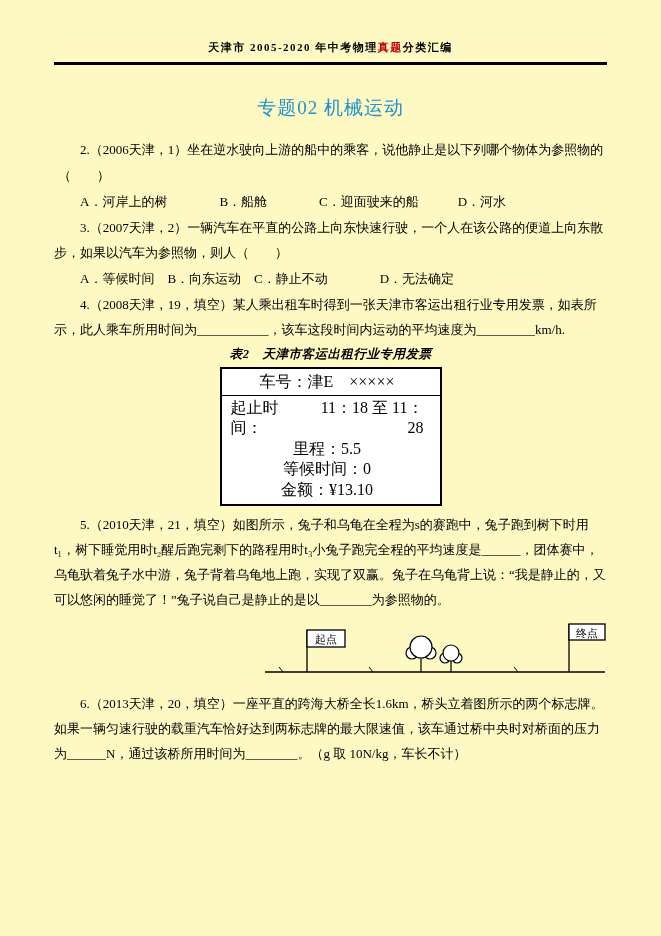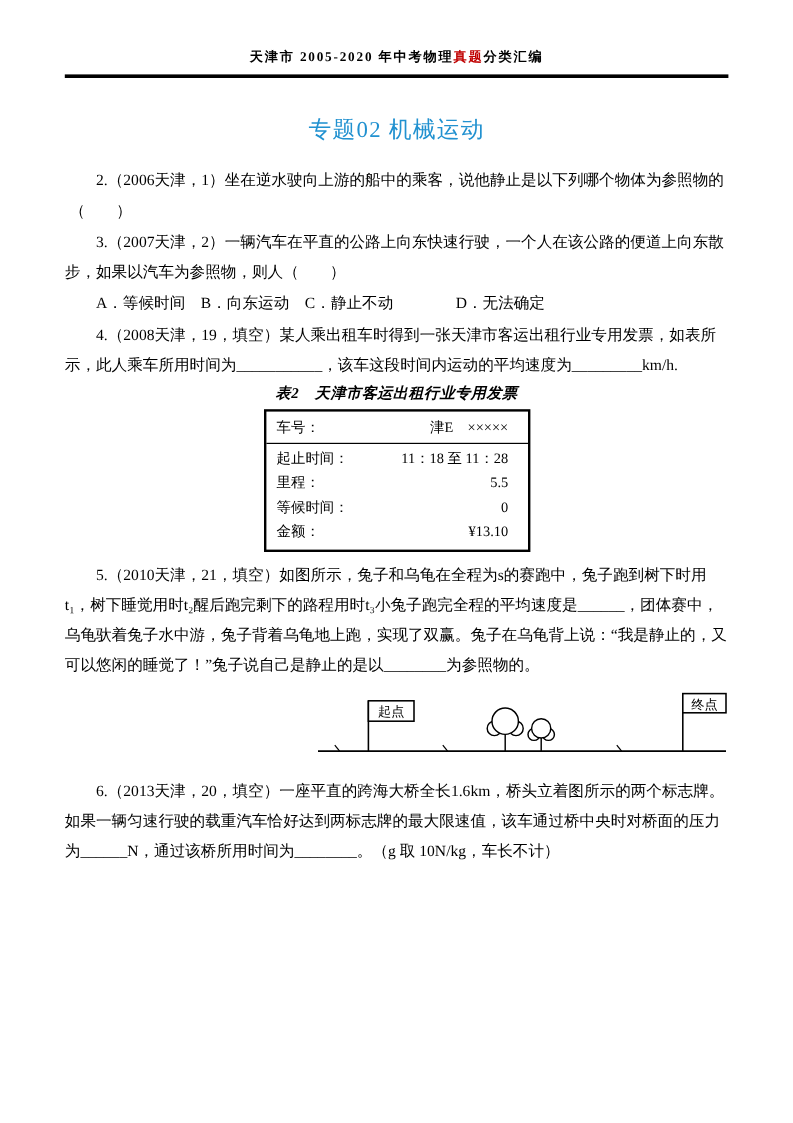--- a/index.html
+++ b/index.html
@@ -1,35 +1,35 @@
 <!DOCTYPE html>
 <html><head>
 <meta charset="utf-8">
 <style>
   * { box-sizing: border-box; }
   html, body { margin: 0; padding: 0; background: #e8e8e8; }
   .page {
-    width: 661px; height: 936px; margin: 0 auto; background: #ffffff;
+    width: 661px; height: 936px; margin: 0 auto; background: #fef9c3;
     font-family: "Liberation Serif", "DejaVu Serif", serif;
     color: #000; padding: 40px 54px 0 54px; position: relative; overflow: hidden;
   }
   .doc-header { text-align: center; font-size: 11px; letter-spacing: 1.5px; font-weight: bold; }
   .doc-header .red { color: #c00000; }
   .header-rule { border: none; border-top: 3px solid #000; margin: 7px 0 0 0; }
   .doc-title {
     text-align: center; color: #2191d0; font-size: 19px; font-weight: normal;
     margin: 30px 0 16px 0; letter-spacing: 1px;
   }
   .para { font-size: 13px; line-height: 25px; margin: 1px 0; text-indent: 2em; }
   .para.paren { text-indent: 0.3em; }
   
   .receipt { margin: 4px auto 6px auto; width: 222px; }
   .receipt-title { font-size: 12.5px; font-weight: bold; text-align: center; margin-bottom: 4px; letter-spacing: 0.5px; font-style: italic; }
   .receipt-box { border: 2px solid #000; padding: 3px 0 4px 0; background: #fff; }
-  .r-row { display: flex; justify-content: space-between; font-size: 12px; line-height: 20.5px; padding: 0 16px 0 9px; }
+  .r-row { display: flex; justify-content: center; font-size: 16px; line-height: 20.5px; padding: 0 16px 0 9px; }
   .r-row.r-first { border-bottom: 1.5px solid #000; padding-bottom: 2px; margin-bottom: 2px; }
   .r-value { text-align: right; }
   
   .race { margin: 3px 0 4px 0; text-align: right; }
   .race svg { display: inline-block; }
 </style>
 </head>
 <body>
 
 <div class="page">
@@ -38,20 +38,21 @@
     <span>天津市 2005-2020 年中考物理</span><span class="red">真题</span><span>分类汇编</span>
   </header>
 
   <hr class="header-rule">
 
   <h1 class="doc-title">专题02 机械运动</h1>
 
 
   <p class="para">2.（2006天津，1）坐在逆水驶向上游的船中的乘客，说他静止是以下列哪个物体为参照物的</p>
   <p class="para paren">（　　）</p>
+  <p class="para">A．河岸上的树　　　　B．船舱　　　　C．迎面驶来的船　　　D．河水</p>
 
   <p class="para">3.（2007天津，2）一辆汽车在平直的公路上向东快速行驶，一个人在该公路的便道上向东散步，如果以汽车为参照物，则人（　　）</p>
   <p class="para">A．等候时间　B．向东运动　C．静止不动　　　　D．无法确定</p>
 
   <p class="para">4.（2008天津，19，填空）某人乘出租车时得到一张天津市客运出租行业专用发票，如表所示，此人乘车所用时间为___________，该车这段时间内运动的平均速度为_________km/h.</p>
 
   <figure class="receipt">
     <div class="receipt-title">表2　天津市客运出租行业专用发票</div>
     <div class="receipt-box">
       <div class="r-row r-first">

